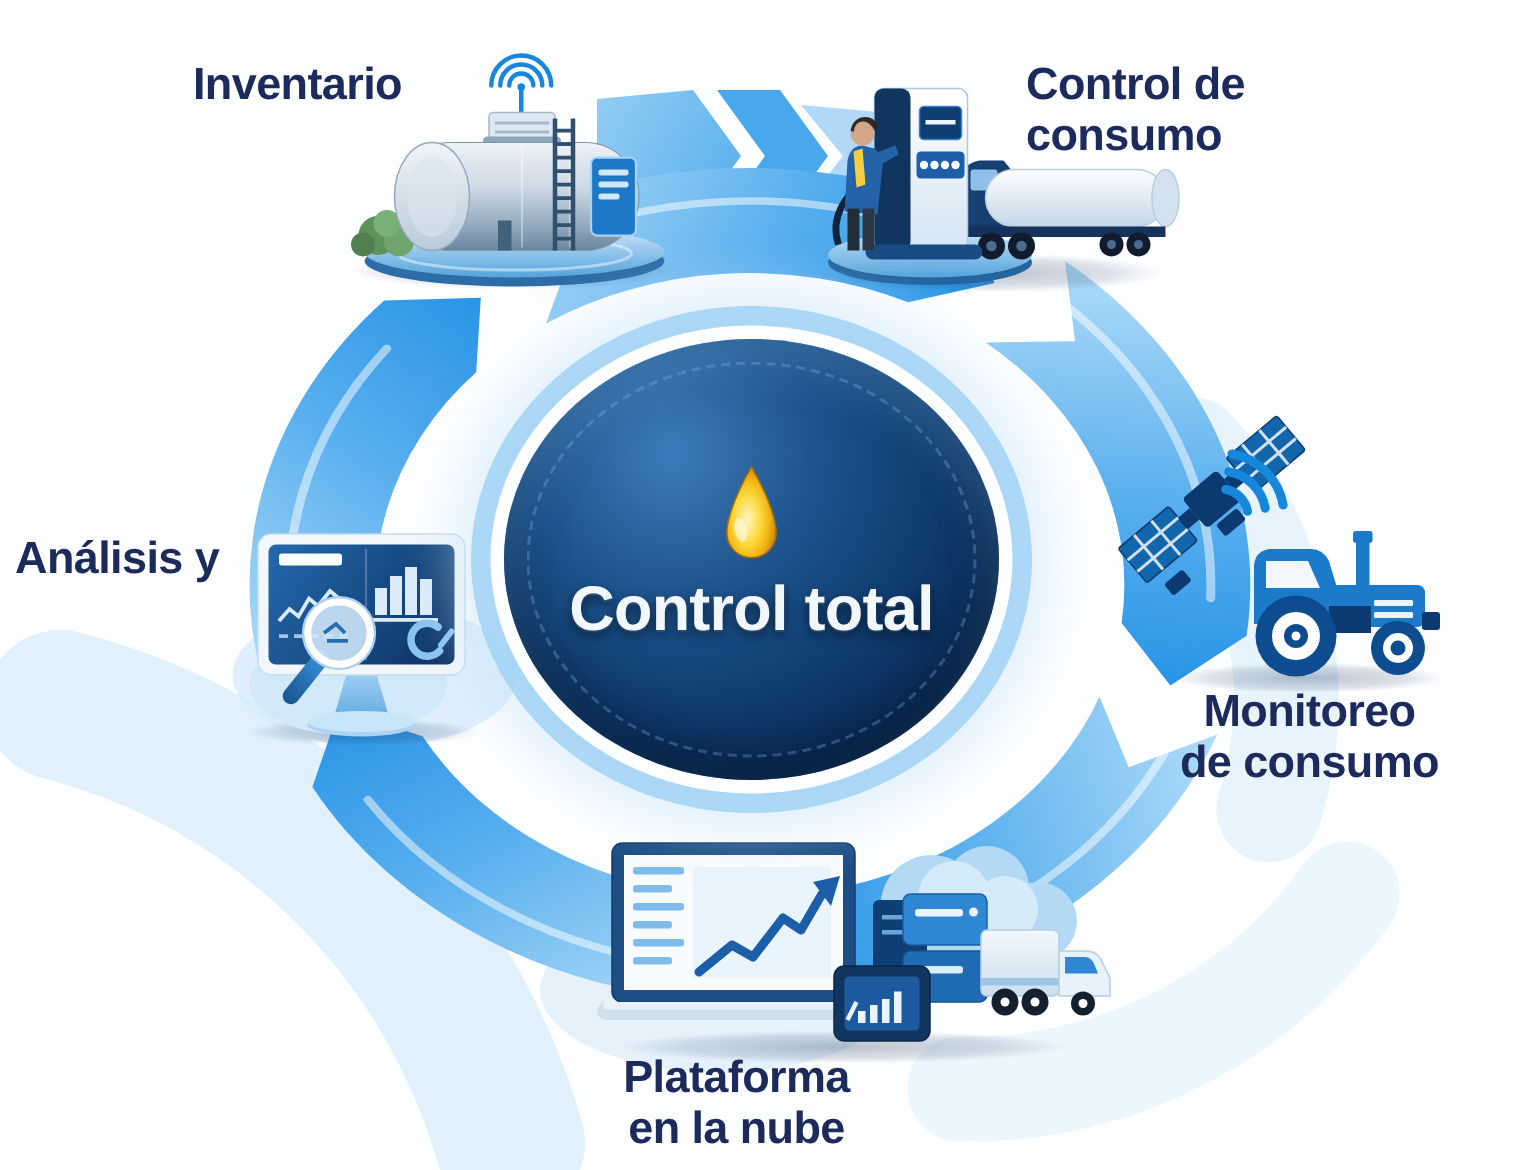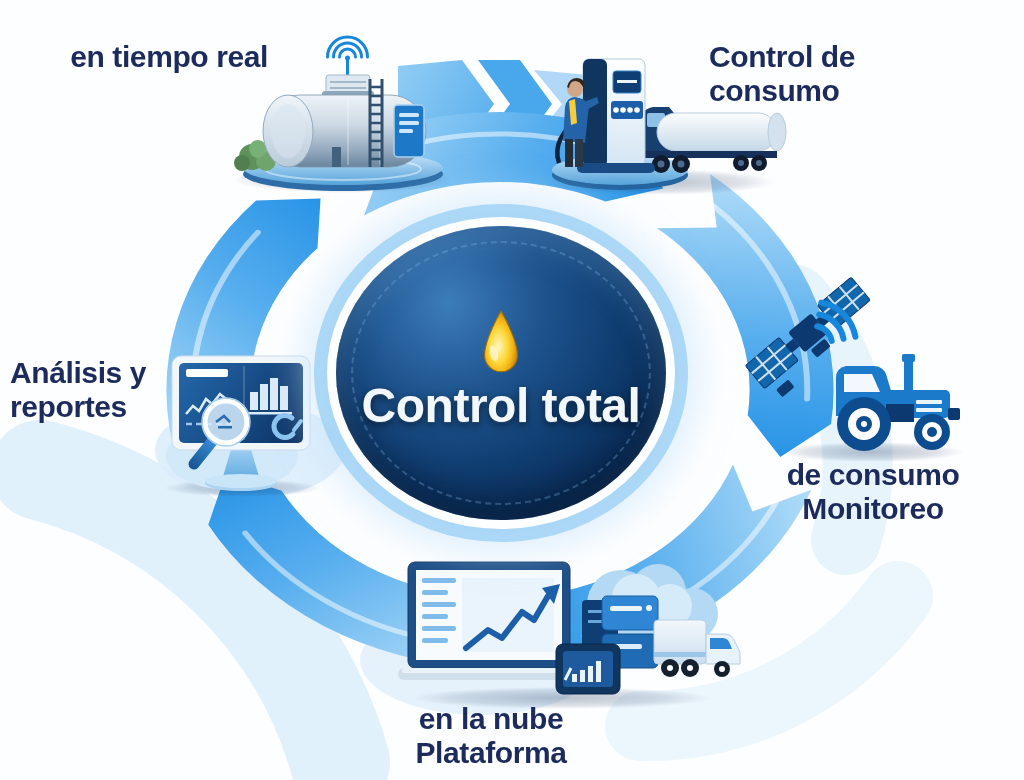--- a/index.html
+++ b/index.html
@@ -9,42 +9,42 @@
     font-family:"Liberation Sans", sans-serif;
   }
   #stage-canvas{position:absolute;left:0;top:0;z-index:1;}
   .label{
     position:absolute;z-index:4;
     color:#1c2b5c;font-weight:bold;font-size:30px;line-height:34px;
     letter-spacing:-0.4px;
   }
   .label span{display:block;}
   #label-inventario{left:30px;top:40px;width:238px;text-align:right;}
-  #label-despacho{left:684px;top:40px;width:230px;text-align:left;margin-left:25px;}
+  #label-despacho{left:684px;top:40px;width:230px;text-align:left;}
   #label-monitoreo{left:762px;top:458px;width:222px;text-align:center;}
   #label-plataforma{left:380px;top:702px;width:222px;text-align:center;}
   #label-analisis{left:10px;top:356px;width:160px;text-align:left;}
   #badge{
     position:absolute;left:336px;top:226px;width:330px;height:294px;z-index:3;
     border-radius:50%;
     background:radial-gradient(circle at 34% 26%, #3c7cba 0%, #1d528c 32%, #103e72 55%, #0a2d58 78%, #092850 100%);
     box-shadow:
       0 0 0 9px rgba(255,255,255,.96),
       0 0 0 22px rgba(158,209,245,.8),
       0 0 34px 34px rgba(199,228,249,.55),
       inset 0 16px 30px rgba(130,190,240,.28),
       inset 0 -18px 36px rgba(2,12,30,.5);
     display:flex;flex-direction:column;align-items:center;justify-content:center;gap:4px;
   }
   #badge::after{
     content:"";position:absolute;inset:15px;border-radius:50%;
     border:2px dashed rgba(130,185,235,.30);pointer-events:none;
   }
   #badge-title{
-    color:#f2f7fc;font-weight:bold;font-size:48px;line-height:44px;
+    color:#f2f7fc;font-weight:bold;font-size:42px;line-height:44px;
     letter-spacing:-0.5px;
     text-shadow:0 3px 8px rgba(0,0,0,.55), 0 1px 0 rgba(255,255,255,.12);
   }
   #badge-title span{display:block;}
   #drop-icon{margin-top:-10px;}
 </style>
 </head>
 <body>
 
 <svg id="stage-canvas" width="1024" height="780" viewBox="0 0 1024 780" xmlns="http://www.w3.org/2000/svg">
@@ -321,30 +321,29 @@
     </defs>
     <path d="M22 3 C22 3 6 30 6 46 a16 16 0 0 0 32 0 C38 30 22 3 22 3 Z" fill="url(#g-drop)" stroke="#a06c06" stroke-width="1"></path>
     <ellipse cx="15" cy="44" rx="4" ry="8" fill="rgba(255,255,255,.55)" transform="rotate(-14 15 44)"></ellipse>
   </svg>
   <div id="badge-title">
     <span>Control total</span>
   </div>
 </div>
 
 <div class="label" id="label-inventario">
-  <span>en tiempo real</span>
+  <span>Inventario</span>
 </div>
 <div class="label" id="label-despacho">
   <span>Control de</span>
   <span>consumo</span>
 </div>
 <div class="label" id="label-monitoreo">
+  <span>Monitoreo</span>
   <span>de consumo</span>
-  <span>Monitoreo</span>
 </div>
 <div class="label" id="label-plataforma">
+  <span>Plataforma</span>
   <span>en la nube</span>
-  <span>Plataforma</span>
 </div>
 <div class="label" id="label-analisis">
   <span>Análisis y</span>
-  <span>reportes</span>
 </div>
 
 </body></html>

